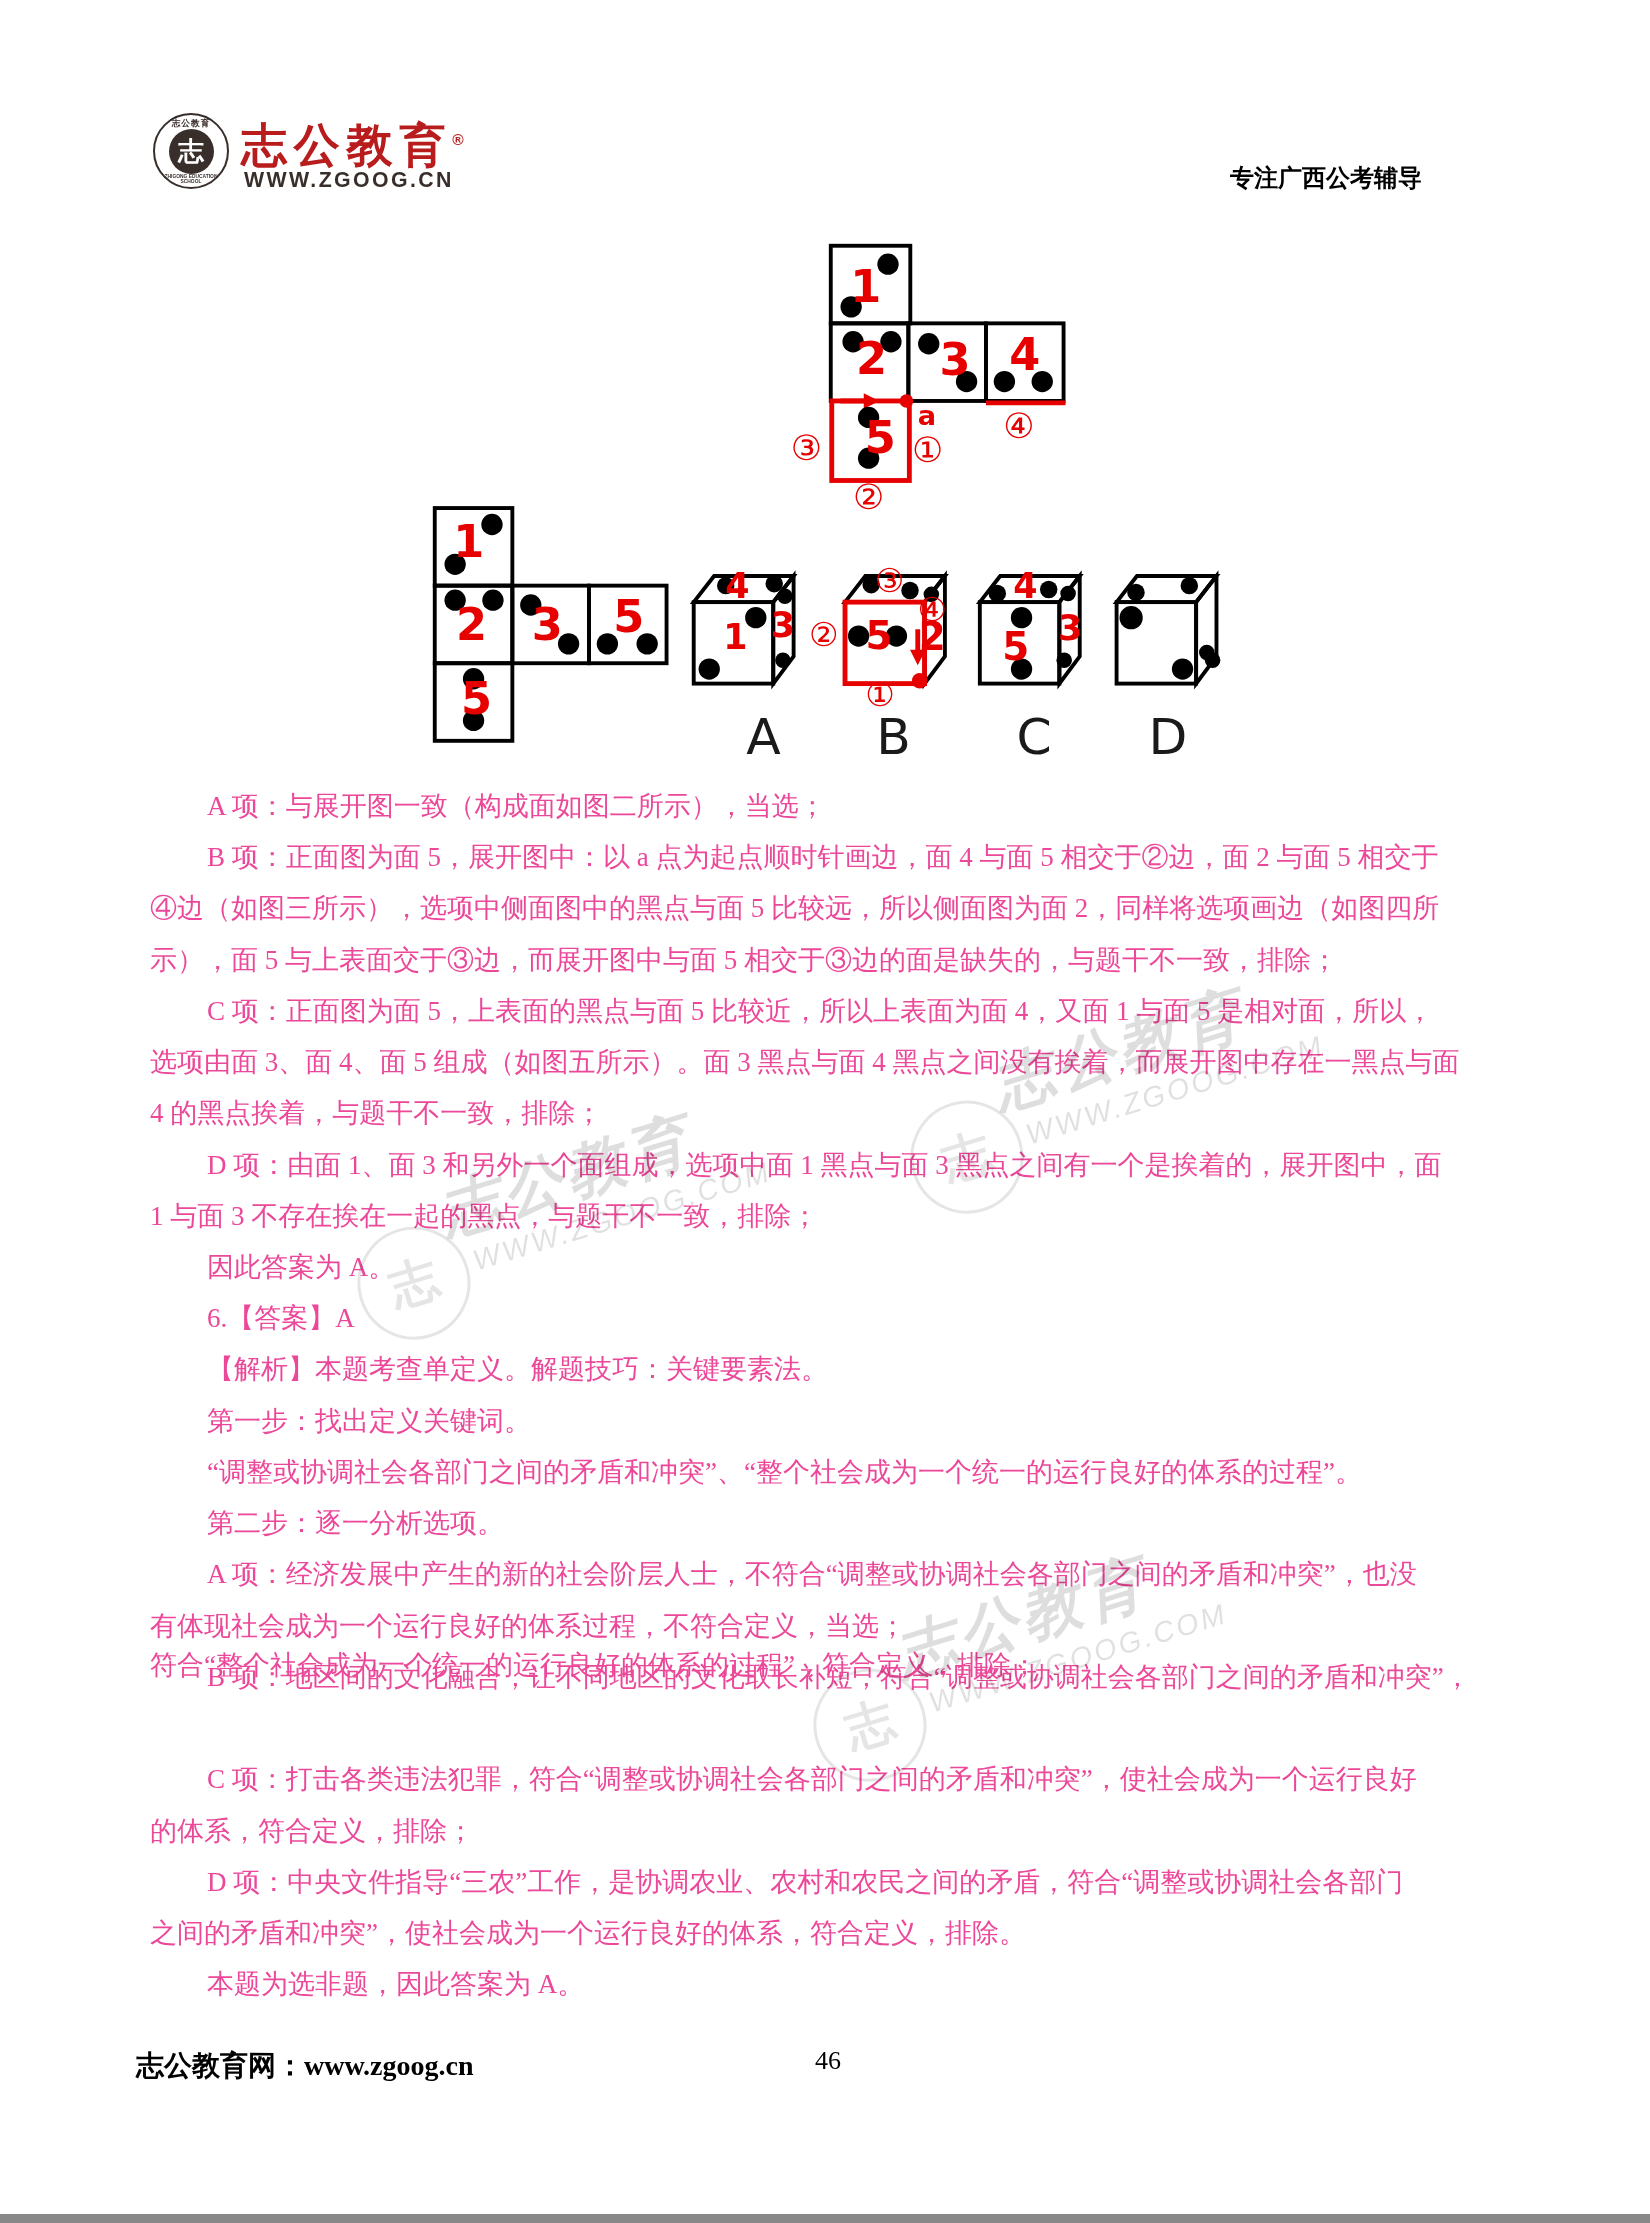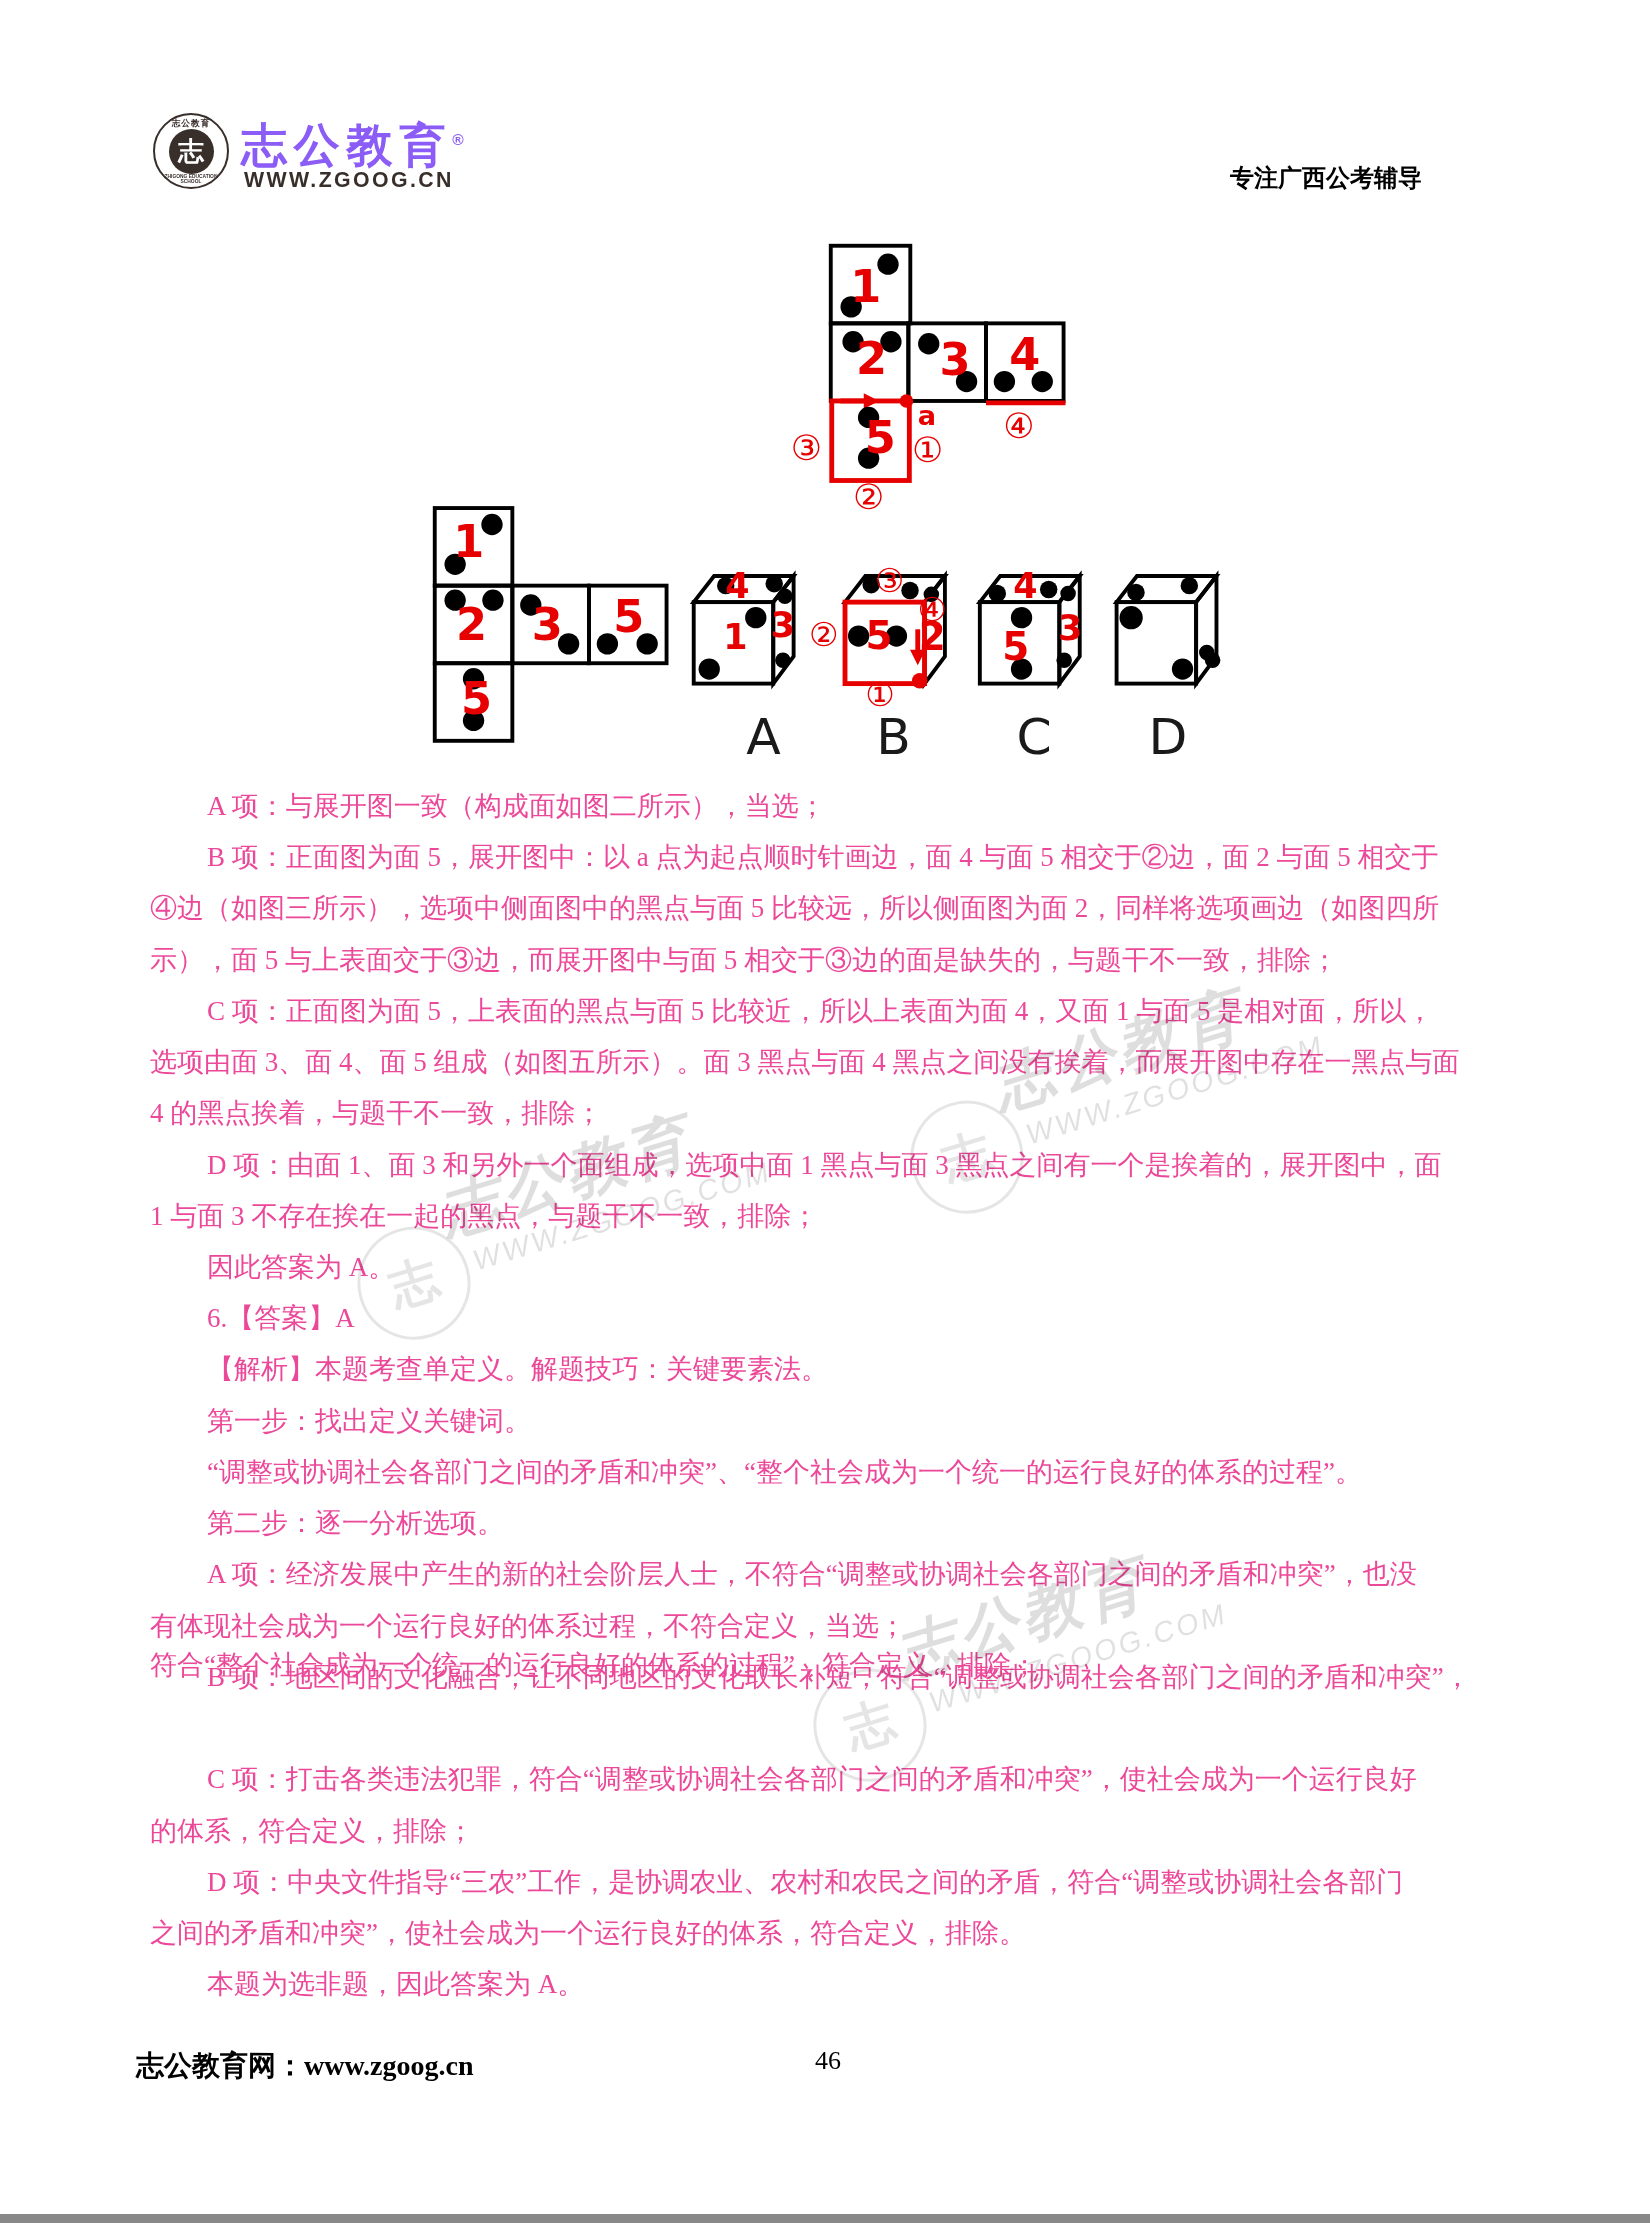--- a/index.html
+++ b/index.html
@@ -10,21 +10,21 @@
   
   .logo-ring{position:absolute;left:153px;top:113px;width:72px;height:72px;
     border:2.9px solid #382e2a;border-radius:50%;}
   .logo-arc-top{position:absolute;left:0;top:2.9px;width:100%;text-align:center;
     font-size:8.7px;font-weight:bold;color:#382e2a;font-family:"Liberation Sans",sans-serif;letter-spacing:1px;}
   .logo-arc-bottom{position:absolute;left:0;bottom:2.9px;width:100%;text-align:center;
     font-size:4.9px;font-weight:bold;color:#382e2a;font-family:"Liberation Sans",sans-serif;}
   .logo-core{position:absolute;left:13.6px;top:13.6px;width:45px;height:45px;border-radius:50%;
     background:#382e2a;color:#fff;display:flex;align-items:center;justify-content:center;
     font-size:26px;font-weight:bold;font-family:"Liberation Sans",sans-serif;}
-  .brand{position:absolute;left:241px;top:115px;font-size:46px;font-weight:bold;color:#8b5cf6;
+  .brand{position:absolute;left:241px;top:115px;font-size:46px;font-weight:bold;color:#b91c1c;
     letter-spacing:6.8px;font-family:"Liberation Sans",sans-serif;white-space:nowrap;}
   .brand sup{font-size:15.5px;letter-spacing:0;}
   .brand-url{position:absolute;left:244px;top:168px;font-size:21.3px;font-weight:bold;color:#382e2a;
     letter-spacing:2.4px;font-family:"Liberation Sans",sans-serif;}
   .tagline{position:absolute;left:1230px;top:162px;font-size:24px;font-weight:bold;color:#000;
     font-family:"Liberation Sans",sans-serif;white-space:nowrap;}
   
   .fig{position:absolute;}
   
   .aline{position:absolute;left:150px;height:33px;font-size:27px;line-height:31px;

